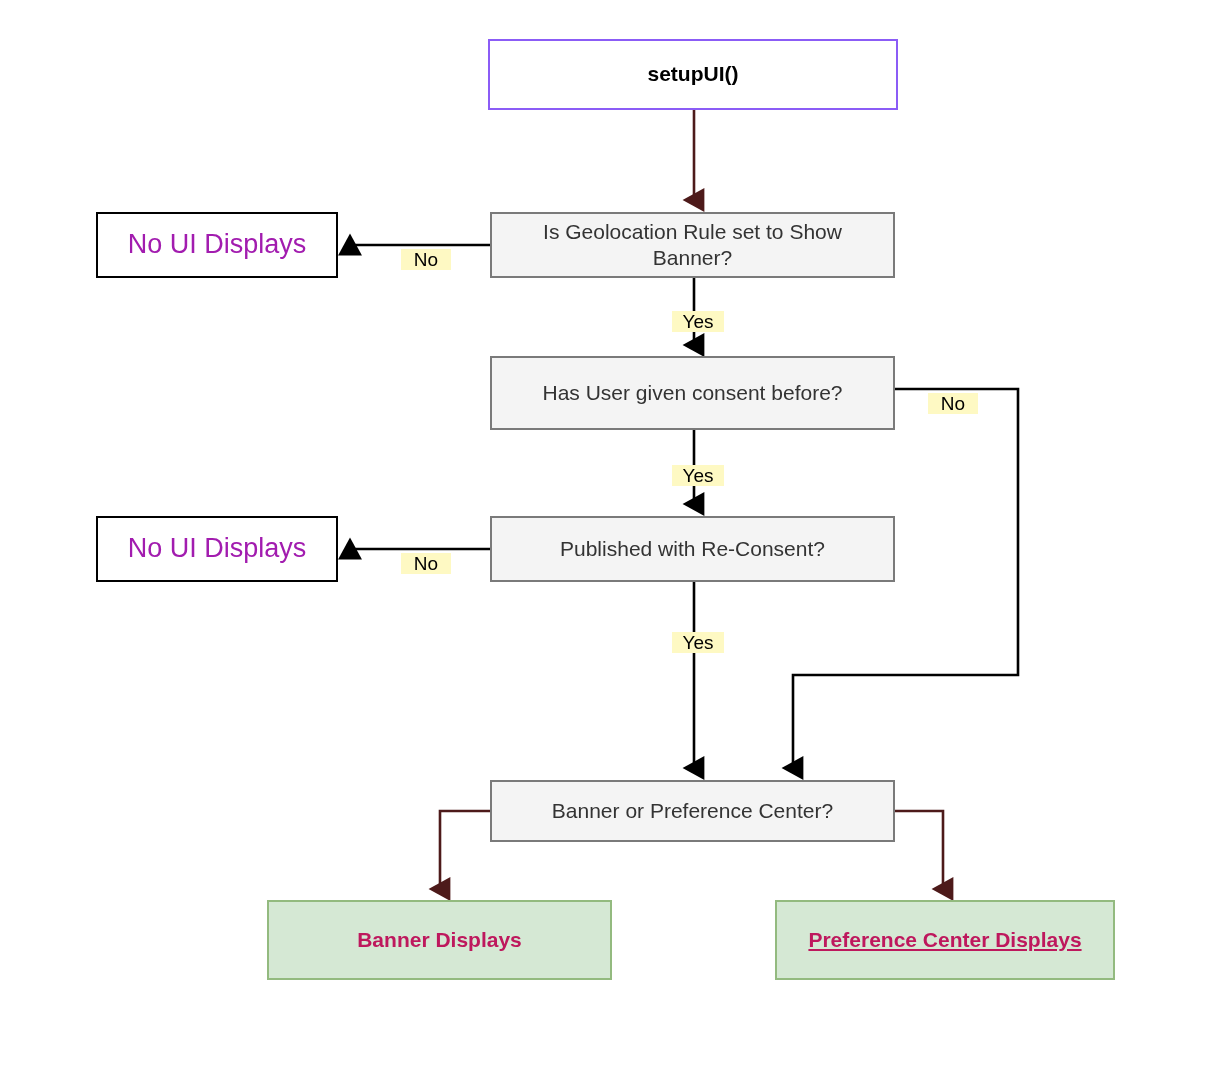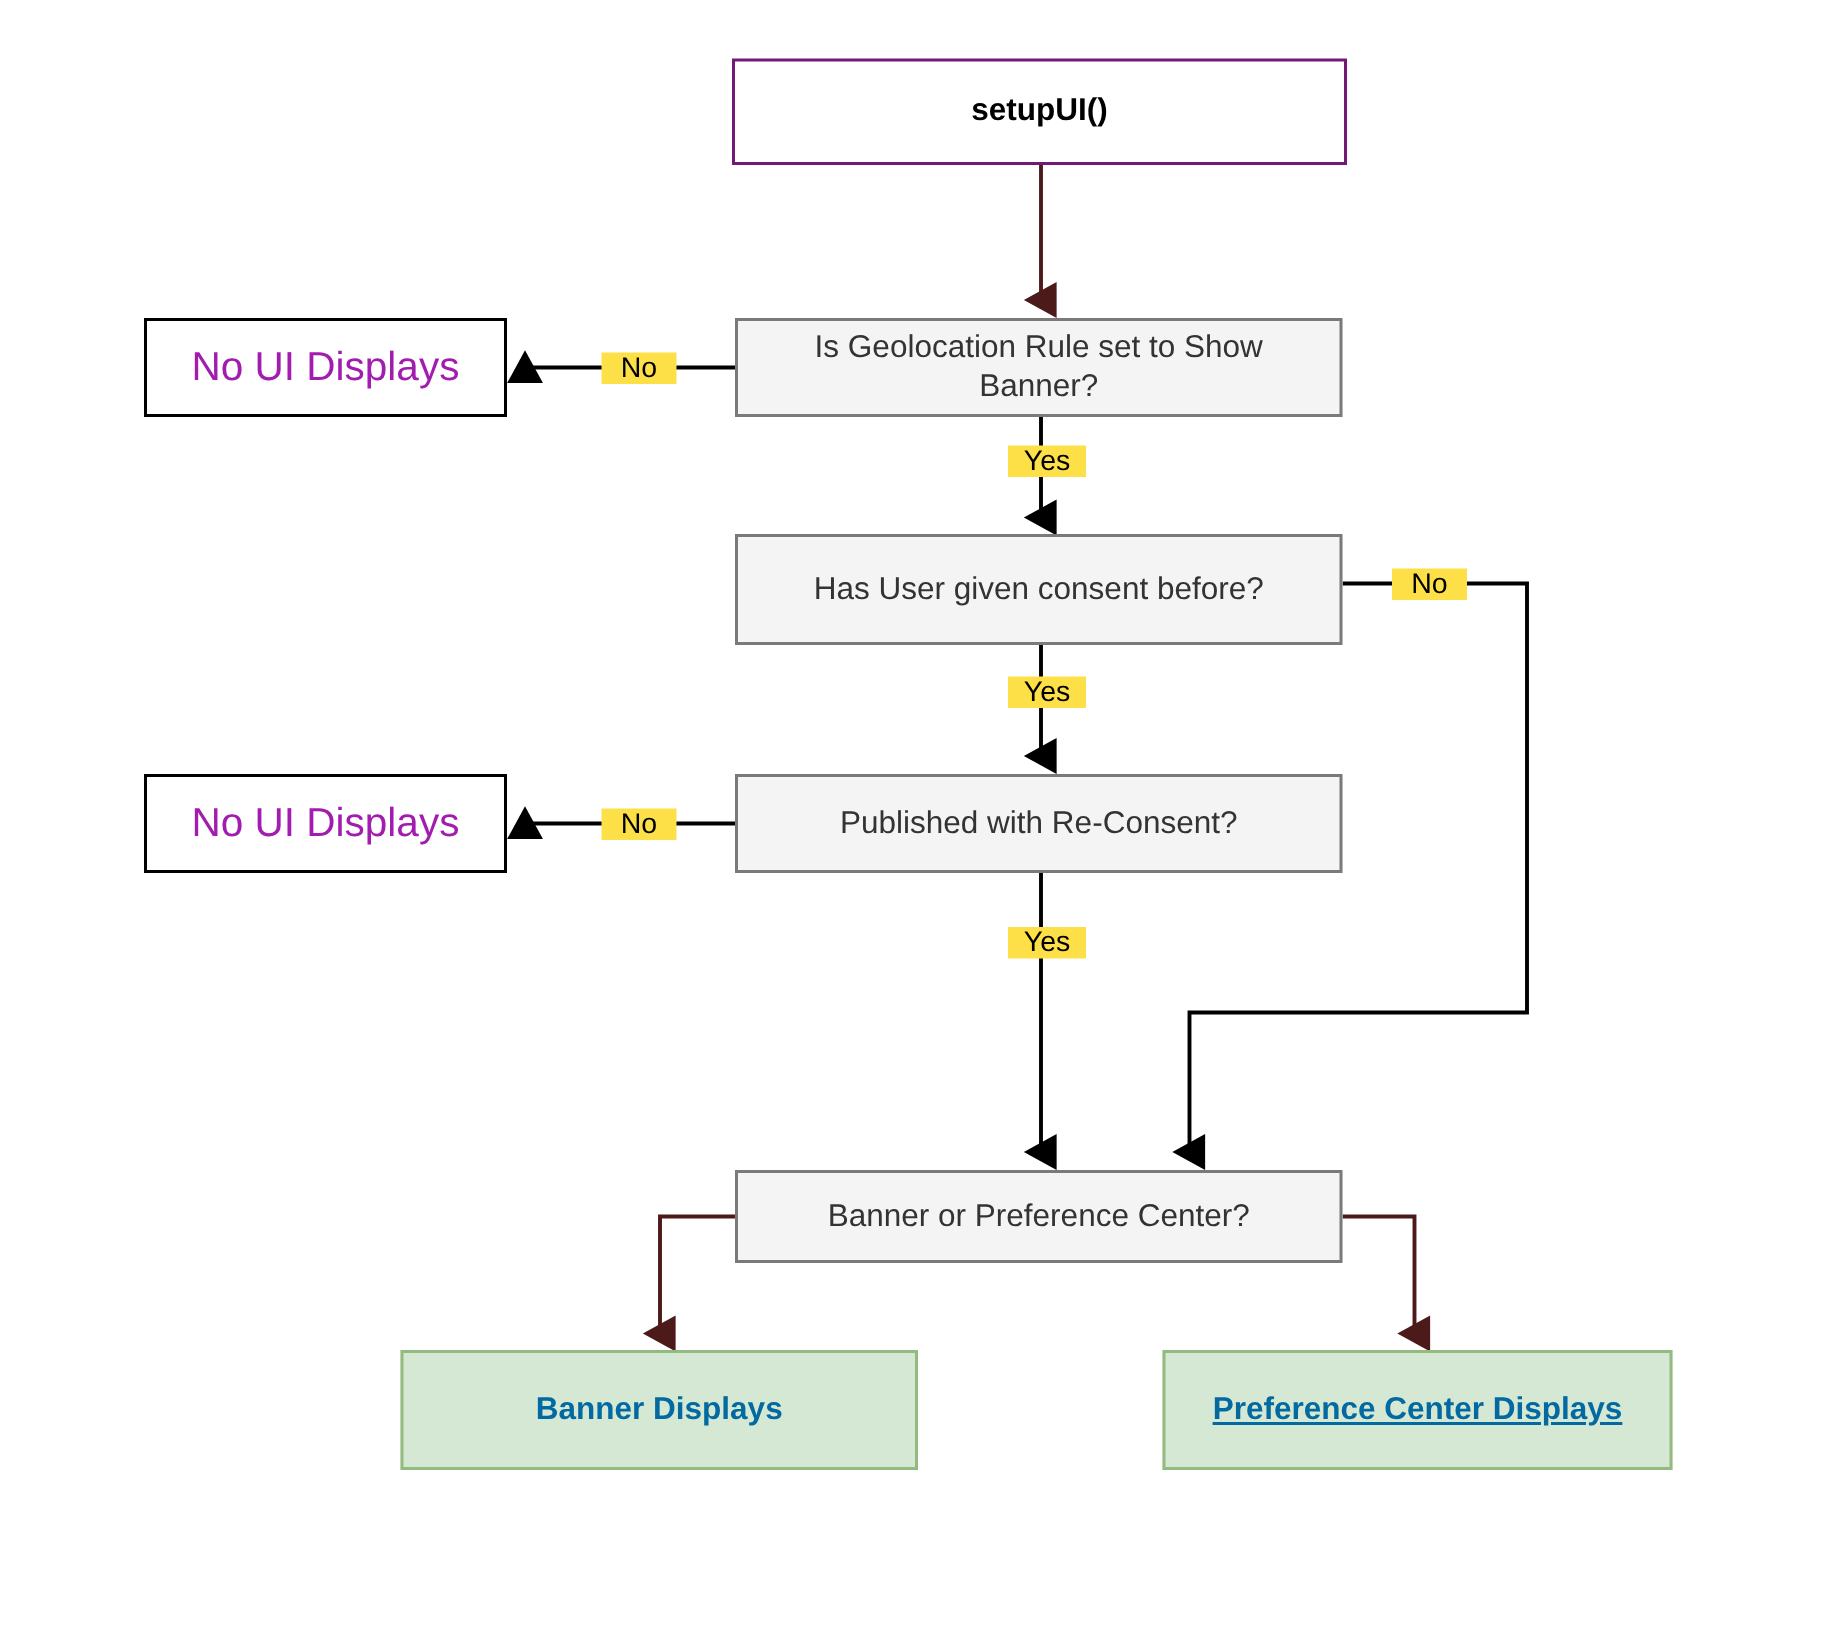--- a/index.html
+++ b/index.html
@@ -34,50 +34,51 @@
   }
   .node-terminal {
     background: #ffffff;
     border: 2px solid #000000;
     color: #a21caf;
     font-size: 27px;
     font-weight: normal;
   }
   .node-start {
     background: #ffffff;
-    border: 2px solid #701a75;
+    border: 2px solid #8b5cf6;
     color: #000000;
     font-size: 21px;
     font-weight: bold;
   }
   .node-decision {
     background: #f4f4f4;
     border: 2px solid #7a7a7a;
     color: #333333;
     font-size: 21px;
     font-weight: normal;
     padding: 0 14px;
   }
   .node-success {
     background: #d5e8d4;
     border: 2px solid #93ba7f;
-    color: #0369a1;
+    color: #be185d;
     font-size: 21px;
     font-weight: bold;
     justify-content: center;
   }
   .edge-label {
     position: absolute;
-    background: #fde047;
+    background: #fef9c3;
     color: #000000;
     font-size: 19px;
     line-height: 1;
     padding: 1px 3px;
     text-align: center;
     white-space: nowrap;
+    margin-top: 14px;
   }
 </style>
 </head>
 <body>
 
 <div id="canvas">
 
   <svg class="edges" viewBox="0 0 1232 1088" width="1232" height="1088">
     <defs>
       <marker id="arrow-dark" markerWidth="10" markerHeight="10" refX="5" refY="4.4" orient="auto" markerUnits="strokeWidth">

